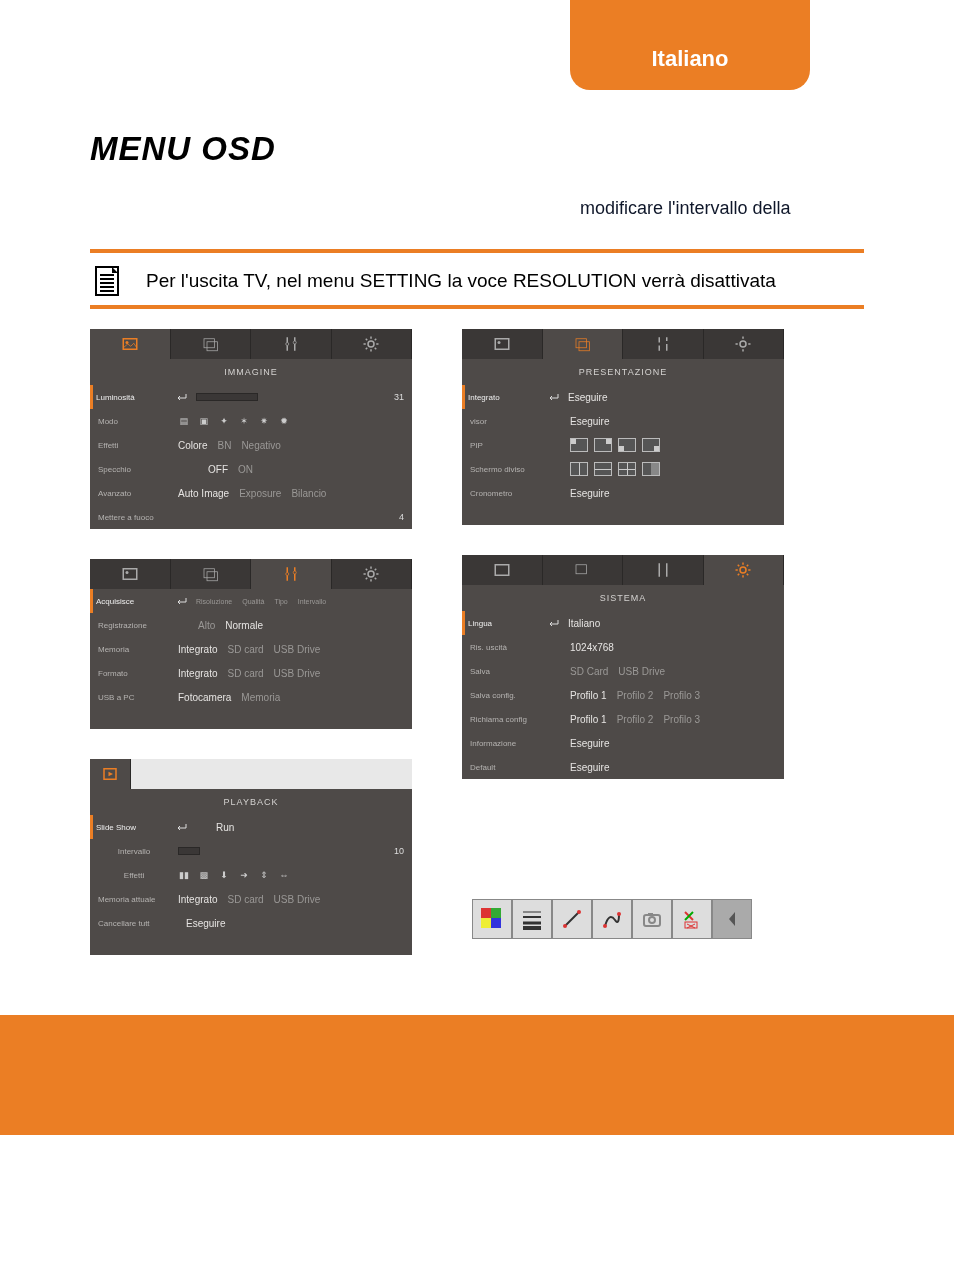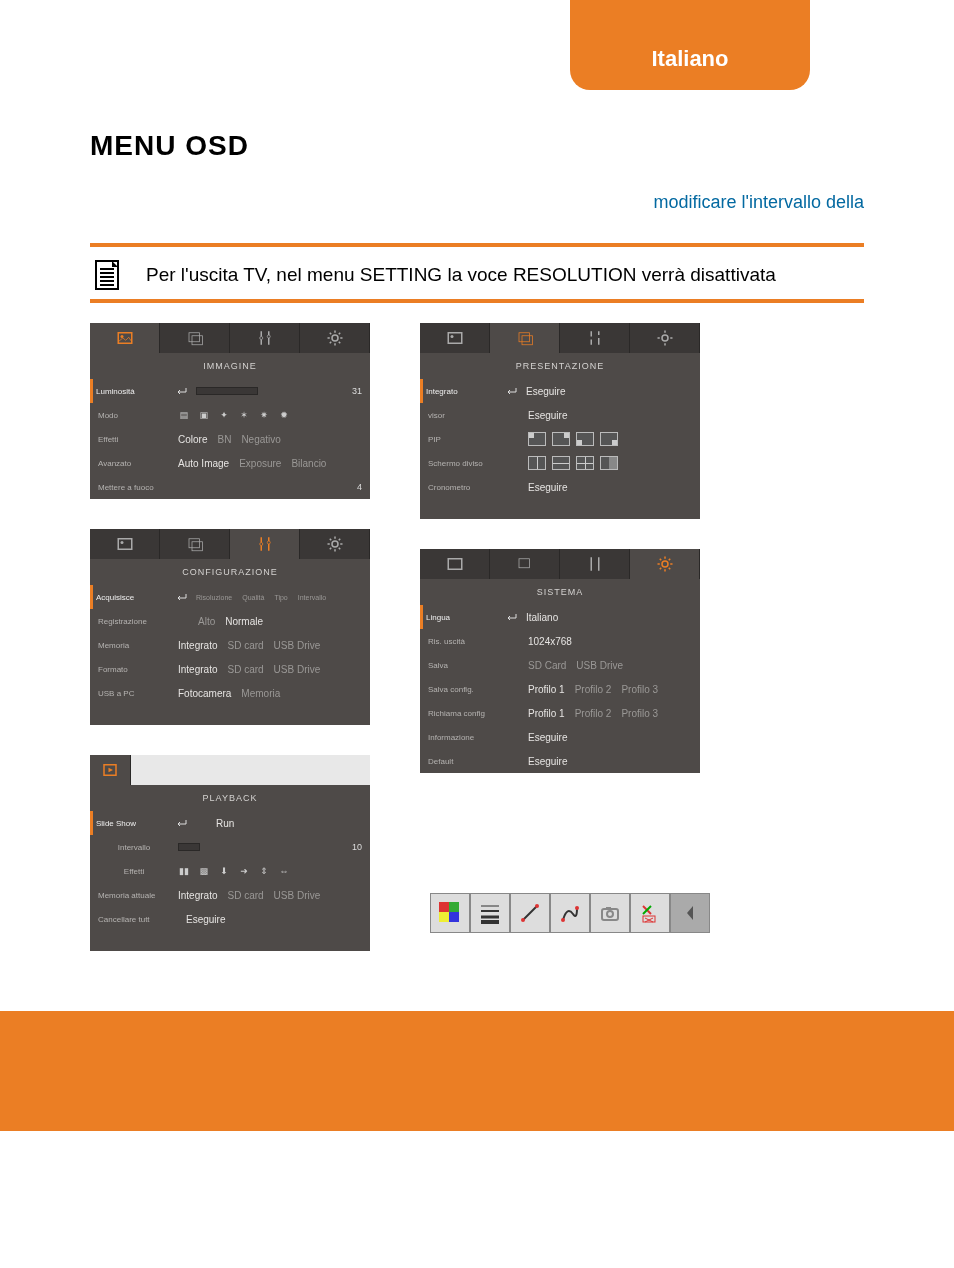--- a/index.html
+++ b/index.html
@@ -1,27 +1,27 @@
 <!DOCTYPE html>
 <html><head>
 <meta charset="utf-8">
 <style>
   body{margin:0;background:#fff;font-family:Arial,Helvetica,sans-serif;width:954px}
   .lang-tab{background:#eb7e24;color:#fff;width:240px;height:90px;margin-left:570px;border-bottom-left-radius:20px;border-bottom-right-radius:20px;display:flex;align-items:flex-end;justify-content:center;padding-bottom:18px;box-sizing:border-box;font-size:22px;font-weight:bold}
   .page{padding:30px 90px 0 90px}
-  h1{font-weight:900;font-size:28px;margin:10px 0 30px 0;letter-spacing:1px}
-  .rtext{text-align:right;margin-left:490px;font-size:18px;color:#0369a1}
+  h1{font-style:italic;font-weight:900;font-size:33px;margin:10px 0 30px 0;letter-spacing:1px}
+  .rtext{text-align:left;margin-left:490px;font-size:18px;color:#0f172a}
   .info-band{margin-top:30px}
   .info-band .bar{height:4px;background:#eb7e24;margin:0 0 4px 0}
   .info-row{display:flex;align-items:center;gap:20px;padding:6px 0}
   .info-row svg{flex:0 0 auto}
   .info-row .txt{font-size:19px;color:#000}
   .shots{display:flex;gap:50px;flex-wrap:wrap;margin-top:20px}
   .col{display:flex;flex-direction:column;gap:30px}
-  .osd{width:280px;background:#4e4a48;color:#bbb9b7;font-size:9px;font-family:Arial}
+  .osd{width:322px;background:#4e4a48;color:#bbb9b7;font-size:9px;font-family:Arial}
   .tabs{display:flex;background:#3a3736}
   .tabs .tab{flex:1;height:30px;display:flex;align-items:center;justify-content:center;border-right:1px solid #2a2827}
   .tabs .tab.on{background:#4e4a48}
   .tabs .tab svg{width:18px;height:18px}
   .osd-title{text-align:center;padding:8px 0;color:#d4d2d0;letter-spacing:1px;font-size:9px}
   .rows .row{display:flex;align-items:center;height:24px;padding:0 8px;gap:8px}
   .rows .row.sel{border-left:3px solid #eb7e24;padding-left:3px}
   .rows .row .lbl{width:72px;color:#b5b3b1;font-size:8px}
   .rows .row.sel .lbl{color:#eee}
   .rows .row .slider{width:60px;height:6px;background:#3a3736;border:1px solid #2a2827}
@@ -129,20 +129,27 @@
           </div>
           <div class="row">
             <span class="lbl">Effetti</span>
             <span class="vals">
                 <span class="on">Colore</span>
                 <span>BN</span>
                 <span>Negativo</span>
               </span>
           </div>
           <div class="row">
+            <span class="lbl">Specchio</span>
+            <span class="vals" style="margin-left:30px">
+                <span class="on">OFF</span>
+                <span>ON</span>
+              </span>
+          </div>
+          <div class="row">
             <span class="lbl">Avanzato</span>
             <span class="vals">
                 <span class="on">Auto Image</span>
                 <span>Exposure</span>
                 <span>Bilancio</span>
               </span>
           </div>
           <div class="row">
             <span class="lbl">Mettere a fuoco</span>
             <span class="num">4</span>
@@ -171,21 +178,20 @@
                 <circle cx="17" cy="10" r="2" fill="none" stroke="#eb7e24"></circle>
               </svg>
             </div>
           <div class="tab">
               <svg viewBox="0 0 24 24">
                 <circle cx="12" cy="12" r="4" fill="none" stroke="#aaa" stroke-width="2"></circle>
                 <path d="M12 2v3M12 19v3M2 12h3M19 12h3M5 5l2 2M17 17l2 2M5 19l2-2M17 7l2-2" stroke="#aaa" stroke-width="2"></path>
               </svg>
             </div>
         </div>
-        <div class="osd-title">CONFIGURAZIONE</div>
         <div class="rows">
           <div class="row sel">
             <span class="lbl">Acquisisce</span>
             <svg class="ent">
                 <path d="M10 2 V6 H2 M2 6 L4 4 M2 6 L4 8" stroke="#ddd" fill="none"></path>
               </svg>
             <span class="vals" style="font-size:7px">
                 <span>Risoluzione</span>
                 <span>Qualità</span>
                 <span>Tipo</span>

